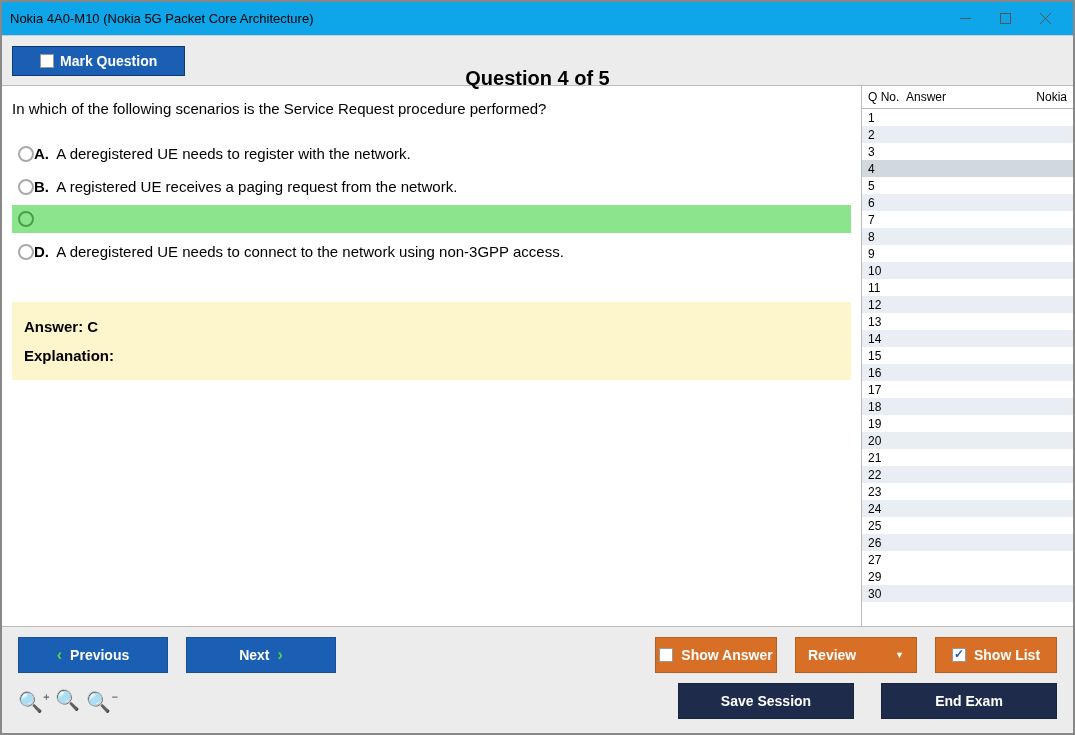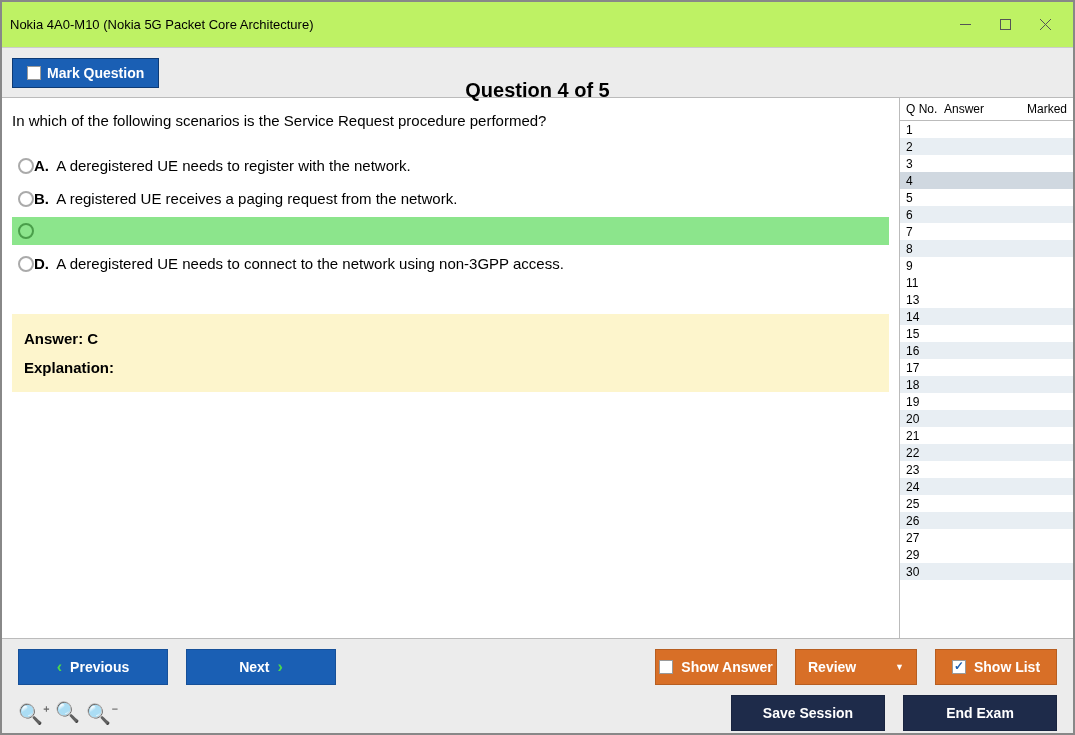--- a/index.html
+++ b/index.html
@@ -7,22 +7,22 @@
   font-family: Arial, sans-serif;
   background: #fff;
   width: 1075px;
   height: 735px;
   overflow: hidden;
   border: 2px solid #888;
 }
 .titlebar {
   display: flex;
   align-items: center;
-  height: 46px;
-  background: #bef264;
+  height: 34px;
+  background: #0ea5e9;
   border-bottom: 1px solid #ccc;
   padding: 0 8px;
   font-size: 13px;
 }
 .titlebar-title { flex: 1; }
 .winbtn {
   width: 40px;
   height: 28px;
   display: flex;
   align-items: center;
@@ -38,21 +38,21 @@
   background: #ececec;
   border-bottom: 1px solid #bbb;
   padding: 0 10px;
   position: relative;
 }
 .mark-btn {
   background: #1a5fb4;
   color: #fff;
   font-weight: bold;
   font-size: 14px;
-  padding: 6px 14px;
+  padding: 6px 27px;
   display: flex;
   align-items: center;
   gap: 6px;
   border: 1px solid #0d3a75;
   cursor: pointer;
 }
 .chk {
   width: 14px;
   height: 14px;
   background: #fff;
@@ -112,21 +112,21 @@
 .choice b { margin-right: 4px; }
 .answerbox {
   background: #fdf5cc;
   padding: 16px 12px;
   margin-top: 36px;
   font-size: 15px;
 }
 .answerbox .al { font-weight: bold; margin-bottom: 12px; }
 .answerbox .el { font-weight: bold; }
 .sidebar {
-  width: 174px;
+  width: 212px;
   border-left: 1px solid #bbb;
   display: flex;
   flex-direction: column;
   font-size: 12px;
 }
 .sh {
   display: flex;
   padding: 4px 6px;
   border-bottom: 1px solid #bbb;
 }
@@ -165,21 +165,21 @@
   justify-content: center;
   font-weight: bold;
   font-size: 14px;
   color: #fff;
   cursor: pointer;
   gap: 8px;
   border: 1px solid rgba(0,0,0,0.15);
 }
 .btn.blue { background: #1a5fb4; width: 150px; }
 .btn.orange { background: #d86f27; width: 122px; }
-.btn.dark { background: #1e2b4a; width: 154px; }
+.btn.dark { background: #1e2b4a; width: 176px; margin-left: 9px; }
 .btn .arrow { font-size: 16px; font-weight: bold; }
 .arrow.green { color: #4cd94c; }
 .spacer { flex: 1; }
 .frow2 {
   display: flex;
   gap: 18px;
   align-items: center;
 }
 .zoom {
   display: flex;
@@ -245,21 +245,21 @@
       </div>
     <div class="answerbox">
       <div class="al">Answer: C</div>
       <div class="el">Explanation:</div>
     </div>
   </div>
   <div class="sidebar">
     <div class="sh">
       <span class="c1">Q No.</span>
       <span class="c2">Answer</span>
-      <span class="c3">Marked</span>
+      <span class="c3">Nokia</span>
     </div>
     <div class="rows" id="rows">
         <div class="row">
           <span class="c1">1</span>
         </div>
         <div class="row odd">
           <span class="c1">2</span>
         </div>
         <div class="row">
           <span class="c1">3</span>
@@ -275,22 +275,28 @@
         </div>
         <div class="row">
           <span class="c1">7</span>
         </div>
         <div class="row odd">
           <span class="c1">8</span>
         </div>
         <div class="row">
           <span class="c1">9</span>
         </div>
+        <div class="row odd">
+          <span class="c1">10</span>
+        </div>
         <div class="row">
           <span class="c1">11</span>
+        </div>
+        <div class="row odd">
+          <span class="c1">12</span>
         </div>
         <div class="row">
           <span class="c1">13</span>
         </div>
         <div class="row odd">
           <span class="c1">14</span>
         </div>
         <div class="row">
           <span class="c1">15</span>
         </div>

